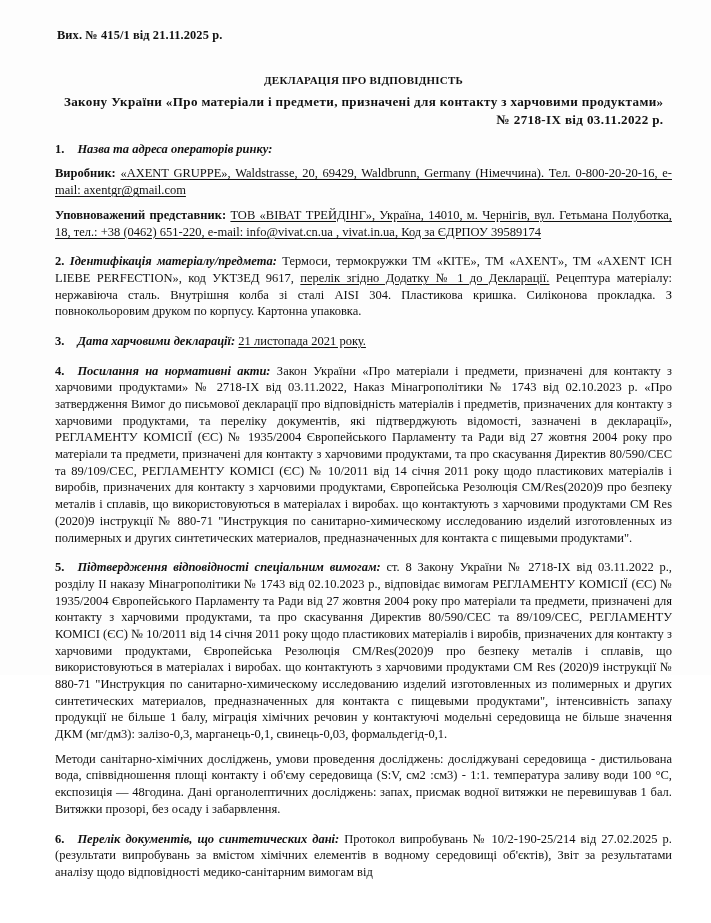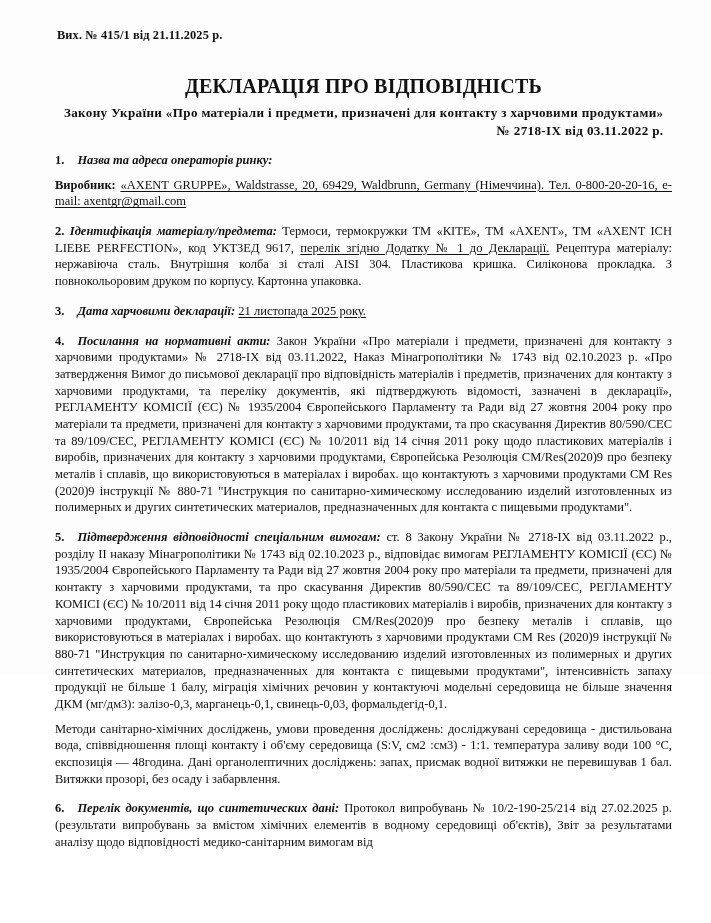--- a/index.html
+++ b/index.html
@@ -28,21 +28,21 @@
     font-weight: bold;
     letter-spacing: 0.1px;
     margin: 0 0 0 2px;
     line-height: 1.2;
   }
   .title-block {
     margin-top: 31px;
     text-align: center;
   }
   .main-title {
-    font-size: 20px;
+    font-size: 11px;
     font-weight: bold;
     letter-spacing: 0.2px;
     line-height: 1.25;
     margin: 0;
   }
   .subtitle {
     font-size: 13.1px;
     font-weight: bold;
     letter-spacing: 0.35px;
     line-height: 1.42;
@@ -88,30 +88,34 @@
   </div>
 
   <div class="section tight">
     <div class="para">
       <span class="section-num">1.</span><span class="num-gap"></span><span class="lead">Назва та адреса операторів ринку:</span>
     </div>
     <div class="para">
       <span class="sub-label">Виробник:</span>
       <span class="u">«AXENT GRUPPE», Waldstrasse, 20, 69429, Waldbrunn, Germany (Німеччина). Тел. 0-800-20-20-16, e-mail: axentgr@gmail.com</span>
     </div>
+    <div class="para">
+      <span class="sub-label">Уповноважений представник:</span>
+      <span class="u">ТОВ «ВІВАТ ТРЕЙДІНГ», Україна, 14010, м. Чернігів, вул. Гетьмана Полуботка, 18, тел.: +38 (0462) 651-220, e-mail: info@vivat.cn.ua , vivat.in.ua, Код за ЄДРПОУ 39589174</span>
+    </div>
   </div>
 
   <div class="section">
     <span class="section-num">2.</span>
     <span class="lead">Ідентифікація матеріалу/предмета:</span><span> Термоси, термокружки ТМ «КІТЕ», ТМ «AXENT», ТМ «AXENT ICH LIEBE PERFECTION», код УКТЗЕД 9617, </span><span class="u">перелік згідно Додатку № 1 до Декларації.</span><span> Рецептура матеріалу: нержавіюча сталь. Внутрішня колба зі сталі AISI 304. Пластикова кришка. Силіконова прокладка. З повнокольоровим друком по корпусу. Картонна упаковка.</span>
   </div>
 
   <div class="section">
     <span class="section-num">3.</span><span class="num-gap"></span><span class="lead">Дата харчовими декларації:</span>
-    <span class="u">21 листопада 2025 року.</span>
+    <span class="u">21 листопада 2021 року.</span>
   </div>
 
   <div class="section">
     <span class="section-num">4.</span><span class="num-gap"></span><span class="lead">Посилання на нормативні акти:</span><span> Закон України «Про матеріали і предмети, призначені для контакту з харчовими продуктами» № 2718-IX від 03.11.2022, Наказ Мінагрополітики № 1743 від 02.10.2023 р. «Про затвердження Вимог до письмової декларації про відповідність матеріалів і предметів, призначених для контакту з харчовими продуктами, та переліку документів, які підтверджують відомості, зазначені в декларації», РЕГЛАМЕНТУ КОМІСІЇ (ЄС) № 1935/2004 Європейського Парламенту та Ради від 27 жовтня 2004 року про матеріали та предмети, призначені для контакту з харчовими продуктами, та про скасування Директив 80/590/СЕС та 89/109/СЕС, РЕГЛАМЕНТУ КОМІСІ (ЄС) № 10/2011 від 14 січня 2011 року щодо пластикових матеріалів і виробів, призначених для контакту з харчовими продуктами, Європейська Резолюція CM/Res(2020)9 про безпеку металів і сплавів, що використовуються в матеріалах і виробах. що контактують з харчовими продуктами CM Res (2020)9 інструкції № 880-71 "Инструкция по санитарно-химическому исследованию изделий изготовленных из полимерных и других синтетических материалов, предназначенных для контакта с пищевыми продуктами".</span>
   </div>
 
   <div class="section">
     <div class="para">
       <span class="section-num">5.</span><span class="num-gap"></span><span class="lead">Підтвердження відповідності спеціальним вимогам:</span><span> ст. 8 Закону України № 2718-IX від 03.11.2022 р., розділу ІІ наказу Мінагрополітики № 1743 від 02.10.2023 р., відповідає вимогам РЕГЛАМЕНТУ КОМІСІЇ (ЄС) № 1935/2004 Європейського Парламенту та Ради від 27 жовтня 2004 року про матеріали та предмети, призначені для контакту з харчовими продуктами, та про скасування Директив 80/590/СЕС та 89/109/СЕС, РЕГЛАМЕНТУ КОМІСІ (ЄС) № 10/2011 від 14 січня 2011 року щодо пластикових матеріалів і виробів, призначених для контакту з харчовими продуктами, Європейська Резолюція CM/Res(2020)9 про безпеку металів і сплавів, що використовуються в матеріалах і виробах. що контактують з харчовими продуктами CM Res (2020)9 інструкції № 880-71 "Инструкция по санитарно-химическому исследованию изделий изготовленных из полимерных и других синтетических материалов, предназначенных для контакта с пищевыми продуктами", інтенсивність запаху продукції не більше 1 балу, міграція хімічних речовин у контактуючі модельні середовища не більше значення ДКМ (мг/дм3): залізо-0,3, марганець-0,1, свинець-0,03, формальдегід-0,1.</span>
     </div>

